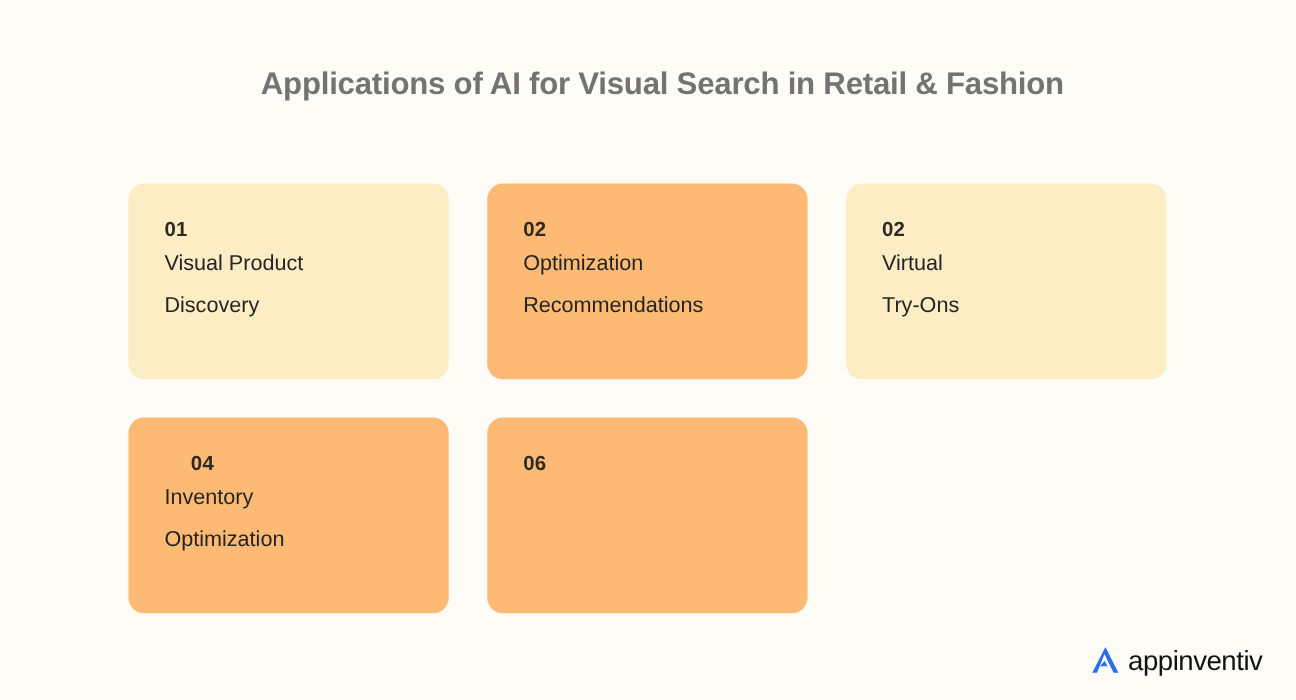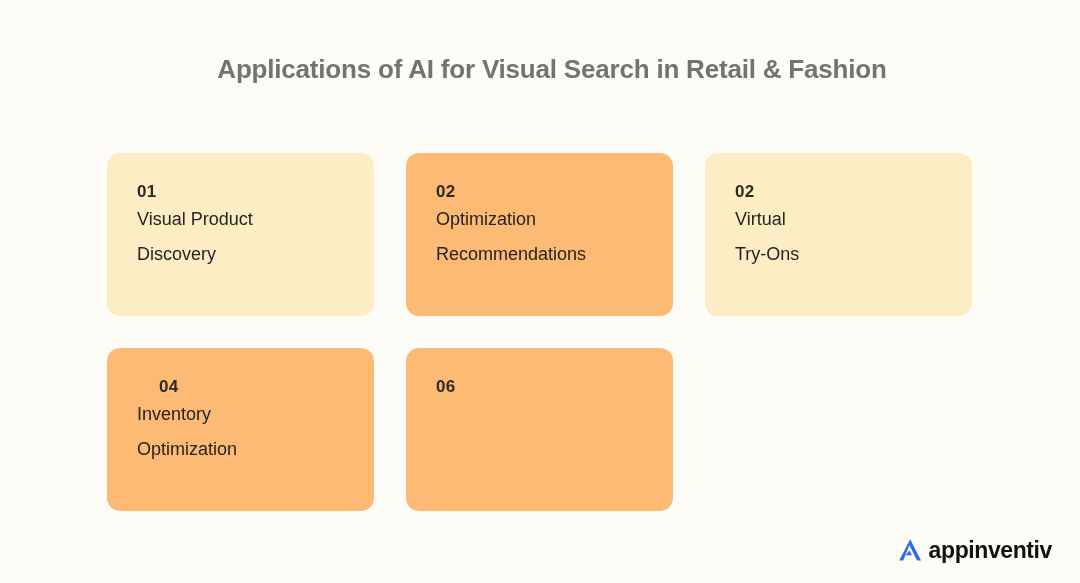--- a/index.html
+++ b/index.html
@@ -77,21 +77,21 @@
     align-items: center;
     gap: 4px;
   }
   .brand-mark {
     width: 30px;
     height: 30px;
     display: block;
   }
   .brand-word {
     font-size: 23px;
-    font-weight: bold;
+    font-weight: normal;
     color: #111111;
     letter-spacing: -0.4px;
     line-height: 26px;
   }
 </style>
 </head>
 <body>
 
 <div class="infographic">
 

